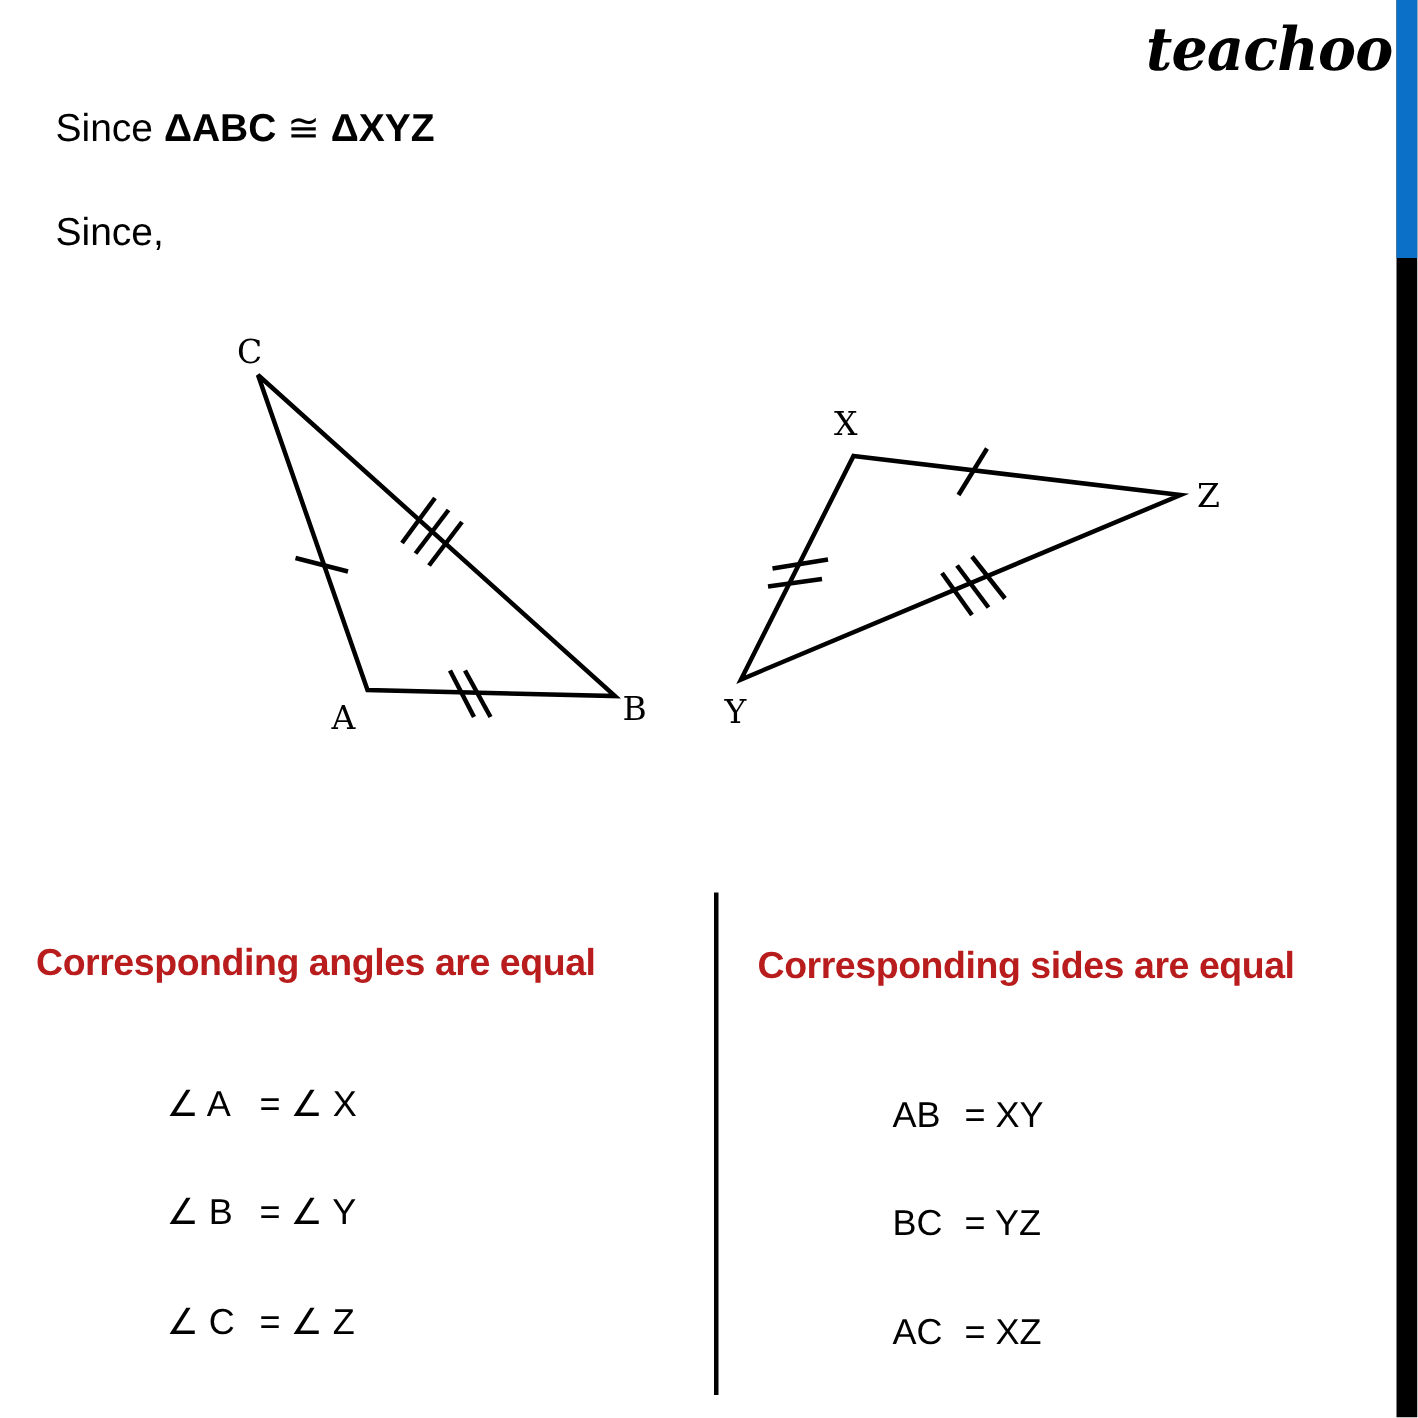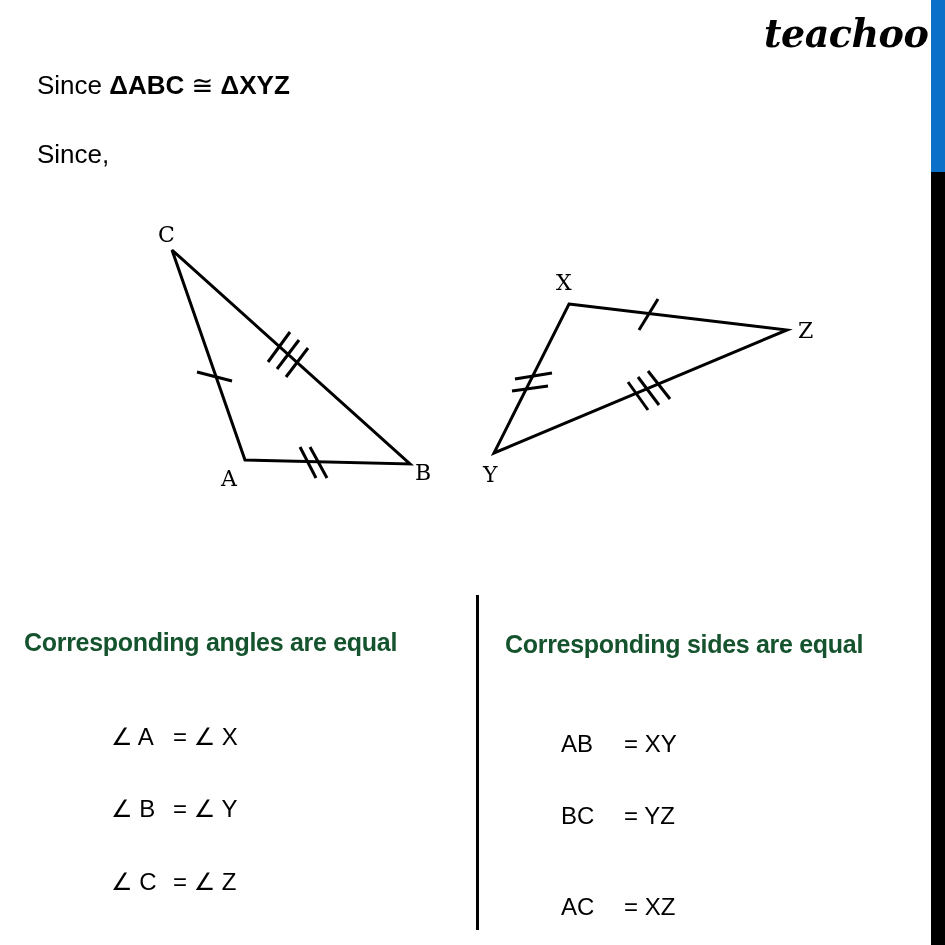--- a/index.html
+++ b/index.html
@@ -59,21 +59,21 @@
       position: absolute;
       left: 0;
       top: 0;
       width: 945px;
       height: 560px;
     }
 
     .heading {
       position: absolute;
       font-weight: bold;
-      color: #14532d;
+      color: #b91c1c;
       font-size: 25px;
       line-height: 1;
       white-space: nowrap;
       letter-spacing: -0.3px;
     }
     .heading.angles { left: 24px; top: 630px; }
     .heading.sides { left: 505px; top: 632px; }
 
     .divider {
       position: absolute;
@@ -94,25 +94,25 @@
     }
     .eq-row .lhs { display: inline-block; }
     .eq-row .rhs { display: inline-block; }
 
     .angle-row { left: 111px; }
     .angle-row .lhs { width: 62px; }
     .angle-row.r0 { top: 725px; }
     .angle-row.r1 { top: 797px; }
     .angle-row.r2 { top: 870px; }
 
-    .side-row { left: 561px; gap: 15px; }
+    .side-row { left: 595px; }
     .side-row .lhs { width: 48px; }
     .side-row.r0 { top: 732px; }
     .side-row.r1 { top: 804px; }
-    .side-row.r2 { top: 877px; margin-top: 18px; }
+    .side-row.r2 { top: 877px; }
 
     .vertex-label {
       font-family: "DejaVu Serif", "Liberation Serif", serif;
       font-size: 22px;
       fill: #000;
     }
   </style>
 </head>
 <body>
 

